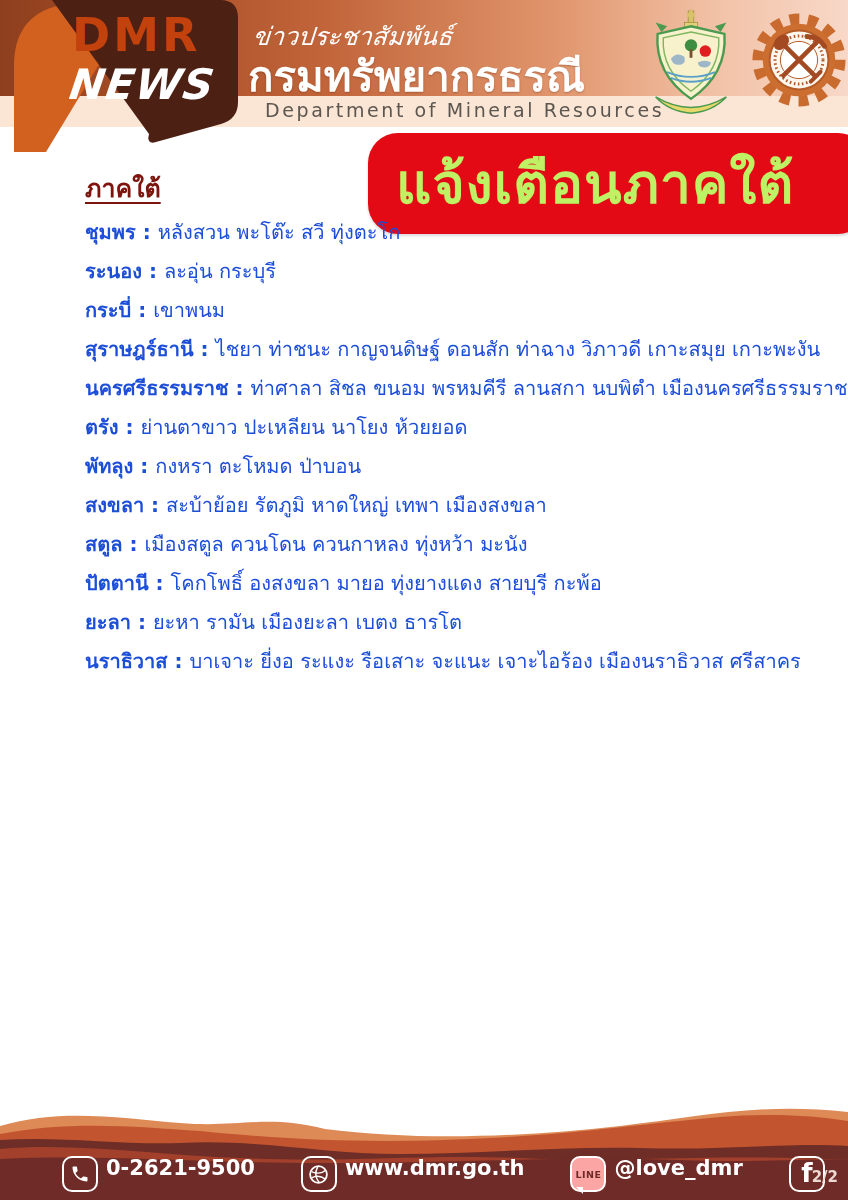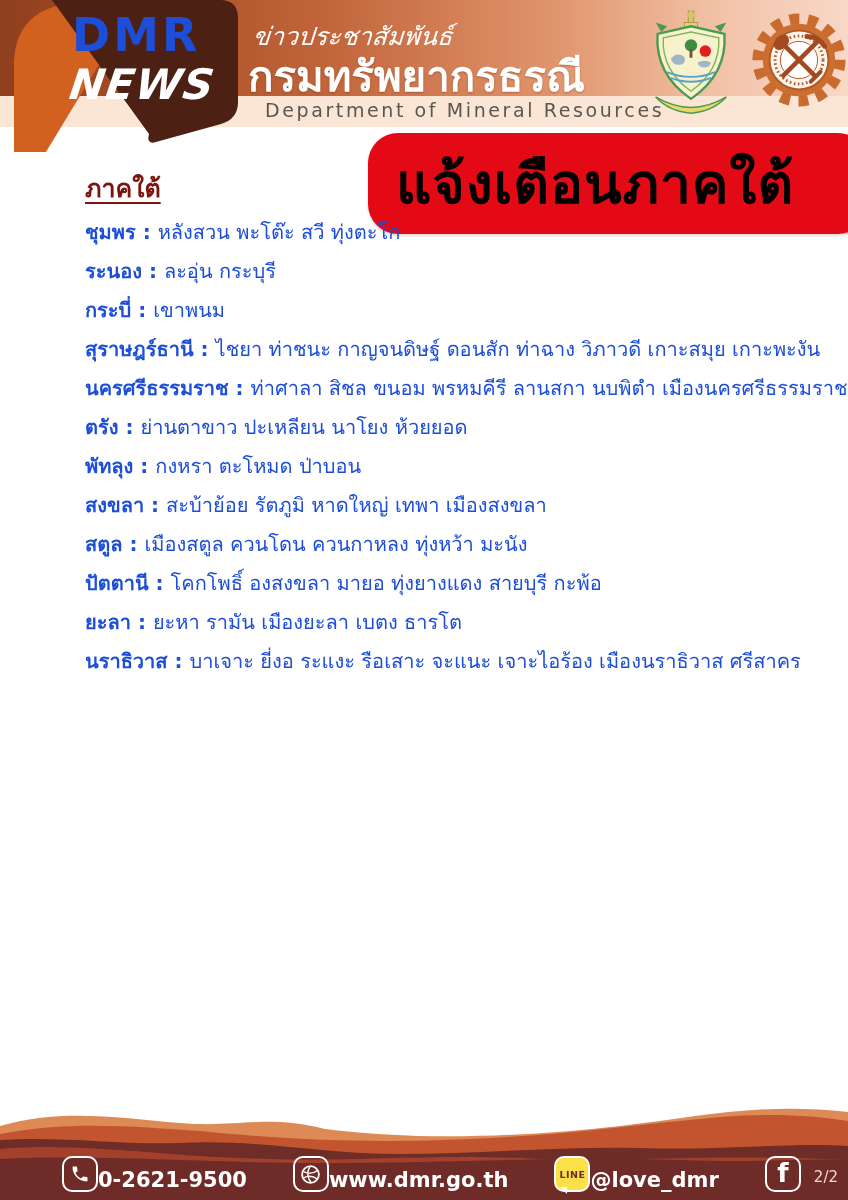--- a/index.html
+++ b/index.html
@@ -26,38 +26,38 @@
     position:absolute;left:253px;top:16px;color:#ffffff;
     font-size:25px;font-style:italic;font-weight:500;transform:skewX(-4deg);white-space:nowrap;
   }
   .title-main{
     position:absolute;left:248px;top:43px;color:#ffffff;
     font-size:42px;font-weight:800;white-space:nowrap;text-shadow:0 1px 2px rgba(90,35,10,.35);
   }
   
   .badge-svg{position:absolute;left:0;top:0;width:260px;height:160px;}
   .badge-dmr{
-    position:absolute;left:72px;top:8px;color:#1d4ed8;
+    position:absolute;left:72px;top:8px;color:#c2410c;
     font-size:46px;font-weight:800;letter-spacing:3px;
   }
   .badge-news{
     position:absolute;left:70px;top:60px;color:#ffffff;
     font-size:42px;font-weight:800;font-style:italic;transform:skewX(-8deg);letter-spacing:1px;
   }
   .crest-svg{position:absolute;left:648px;top:6px;width:86px;height:116px;}
   .gear-svg{position:absolute;left:750px;top:10px;width:98px;height:100px;}
   
   .warn-banner{
     position:absolute;left:368px;top:133px;width:500px;height:101px;
     background:#e30915;border-radius:30px;
     display:flex;align-items:center;justify-content:flex-start;
     box-shadow:0 2px 3px rgba(0,0,0,.15);
   }
   .warn-banner span{
-    color:#000000;font-size:55px;font-weight:800;white-space:nowrap;
+    color:#bef264;font-size:55px;font-weight:800;white-space:nowrap;
     padding-left:28px;letter-spacing:1px;
   }
   
   .region-heading{
     position:absolute;left:85px;top:168px;
     color:#7d150e;font-size:25px;font-weight:700;
     text-decoration:underline;text-underline-offset:5px;text-decoration-thickness:2px;
     white-space:nowrap;
   }
   .province-list{
@@ -67,36 +67,36 @@
   .prov-row{white-space:nowrap;}
   .prov-name{font-weight:800;}
   .prov-sep{font-weight:800;}
   
   .footer{position:absolute;left:0;bottom:0;width:848px;height:104px;}
   .footer-waves{position:absolute;left:0;bottom:0;width:848px;height:104px;display:block;}
   .footer-bar{
     position:absolute;left:0;bottom:0;width:848px;height:46px;
     display:flex;align-items:center;padding:0 40px 6px 62px;gap:0;
   }
-  .contact{display:flex;align-items:flex-end;gap:0;margin-right:46px;}
+  .contact{display:flex;align-items:flex-start;gap:8px;margin-right:46px;}
   .contact:last-of-type{margin-right:0;}
   .contact-label{color:#ffffff;font-size:21px;font-weight:700;white-space:nowrap;}
   .icon-box{
     width:36px;height:36px;border:2.5px solid #ffffff;border-radius:10px;
     display:flex;align-items:center;justify-content:center;flex:0 0 auto;
   }
-  .icon-box.filled{background:#fde047;position:relative;}
+  .icon-box.filled{background:#fca5a5;position:relative;}
   .icon-box.filled::after{
     content:"";position:absolute;left:4px;bottom:-4px;width:0;height:0;
     border-left:7px solid transparent;border-top:7px solid #ffffff;
   }
   .line-word{color:#6f2b27;font-size:9.5px;font-weight:800;letter-spacing:.5px;}
   .fb-f{color:#ffffff;font-size:26px;font-weight:800;line-height:1;margin-top:-2px;}
   .page-num{
-    position:absolute;right:10px;bottom:14px;color:#ecd9d2;font-size:15px;font-weight:400;
+    position:absolute;right:10px;bottom:14px;color:#ecd9d2;font-size:15px;font-weight:700;
   }
 </style>
 </head>
 <body>
 
 <div class="page">
 
   <div class="header-top"></div>
   <div class="header-sub"></div>
   <div class="header-english">Department of Mineral Resources</div>

